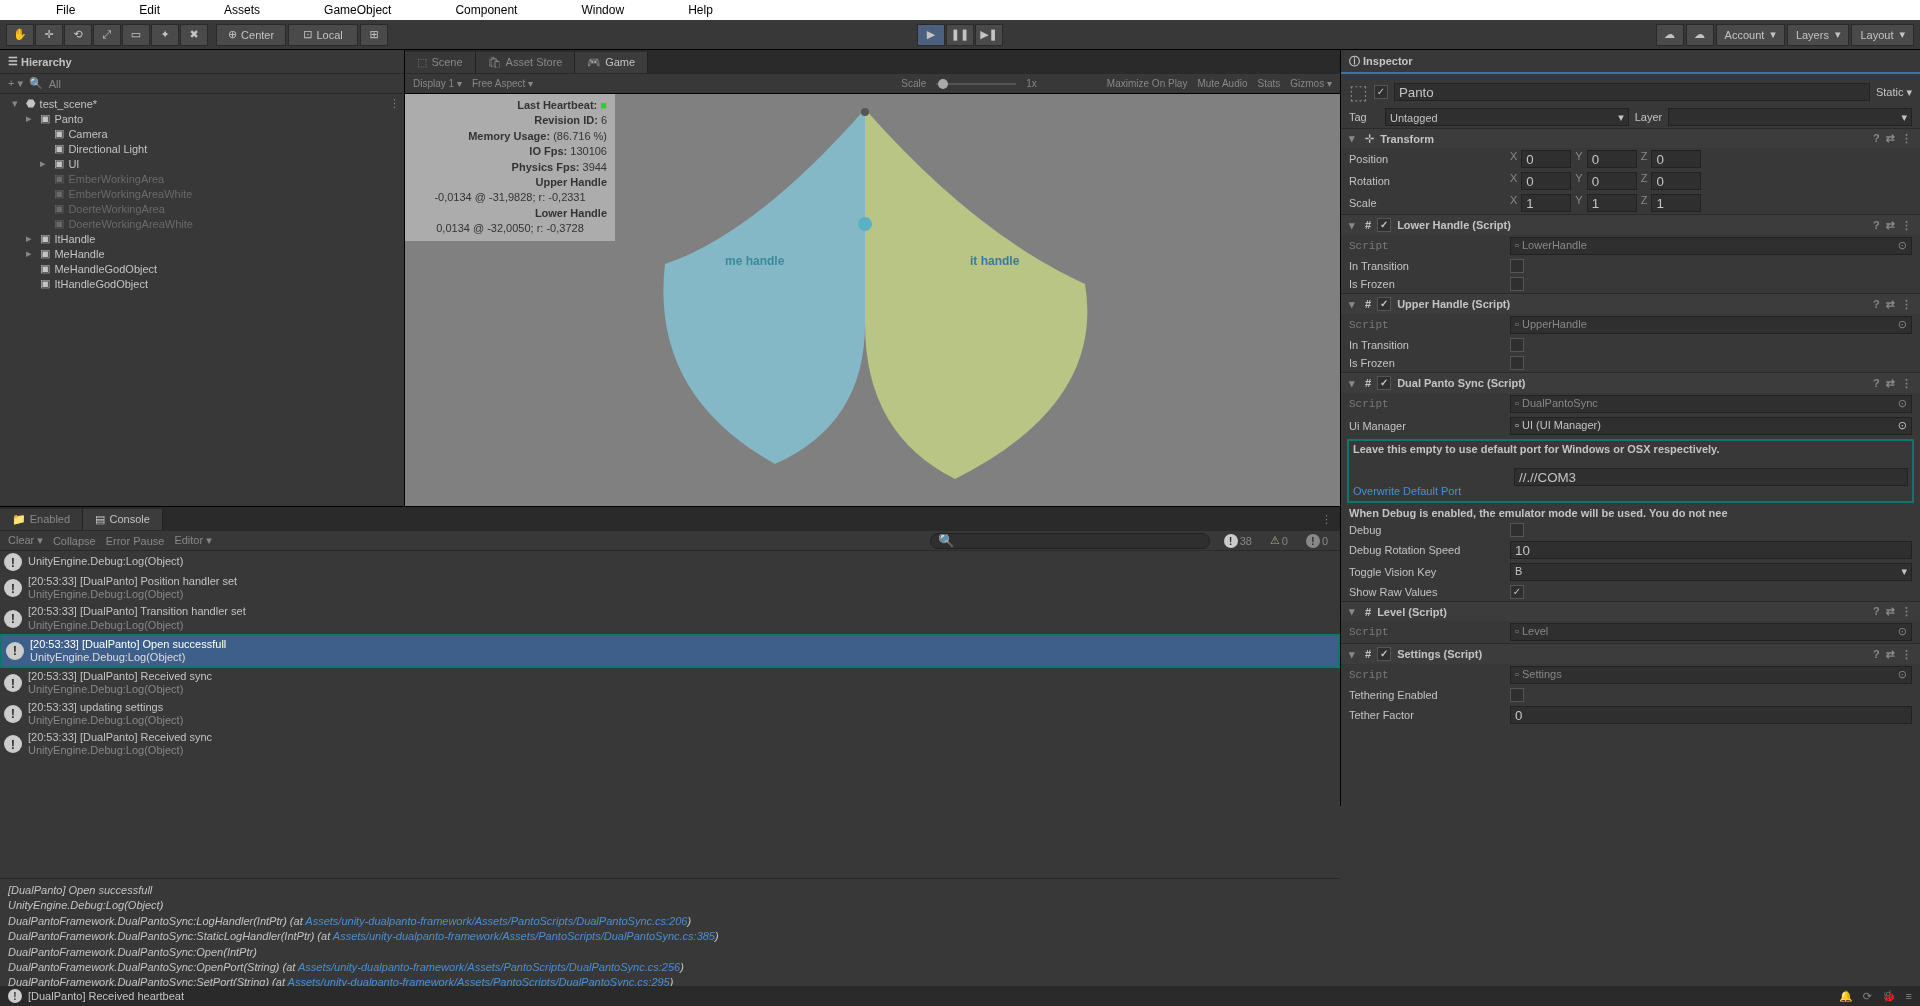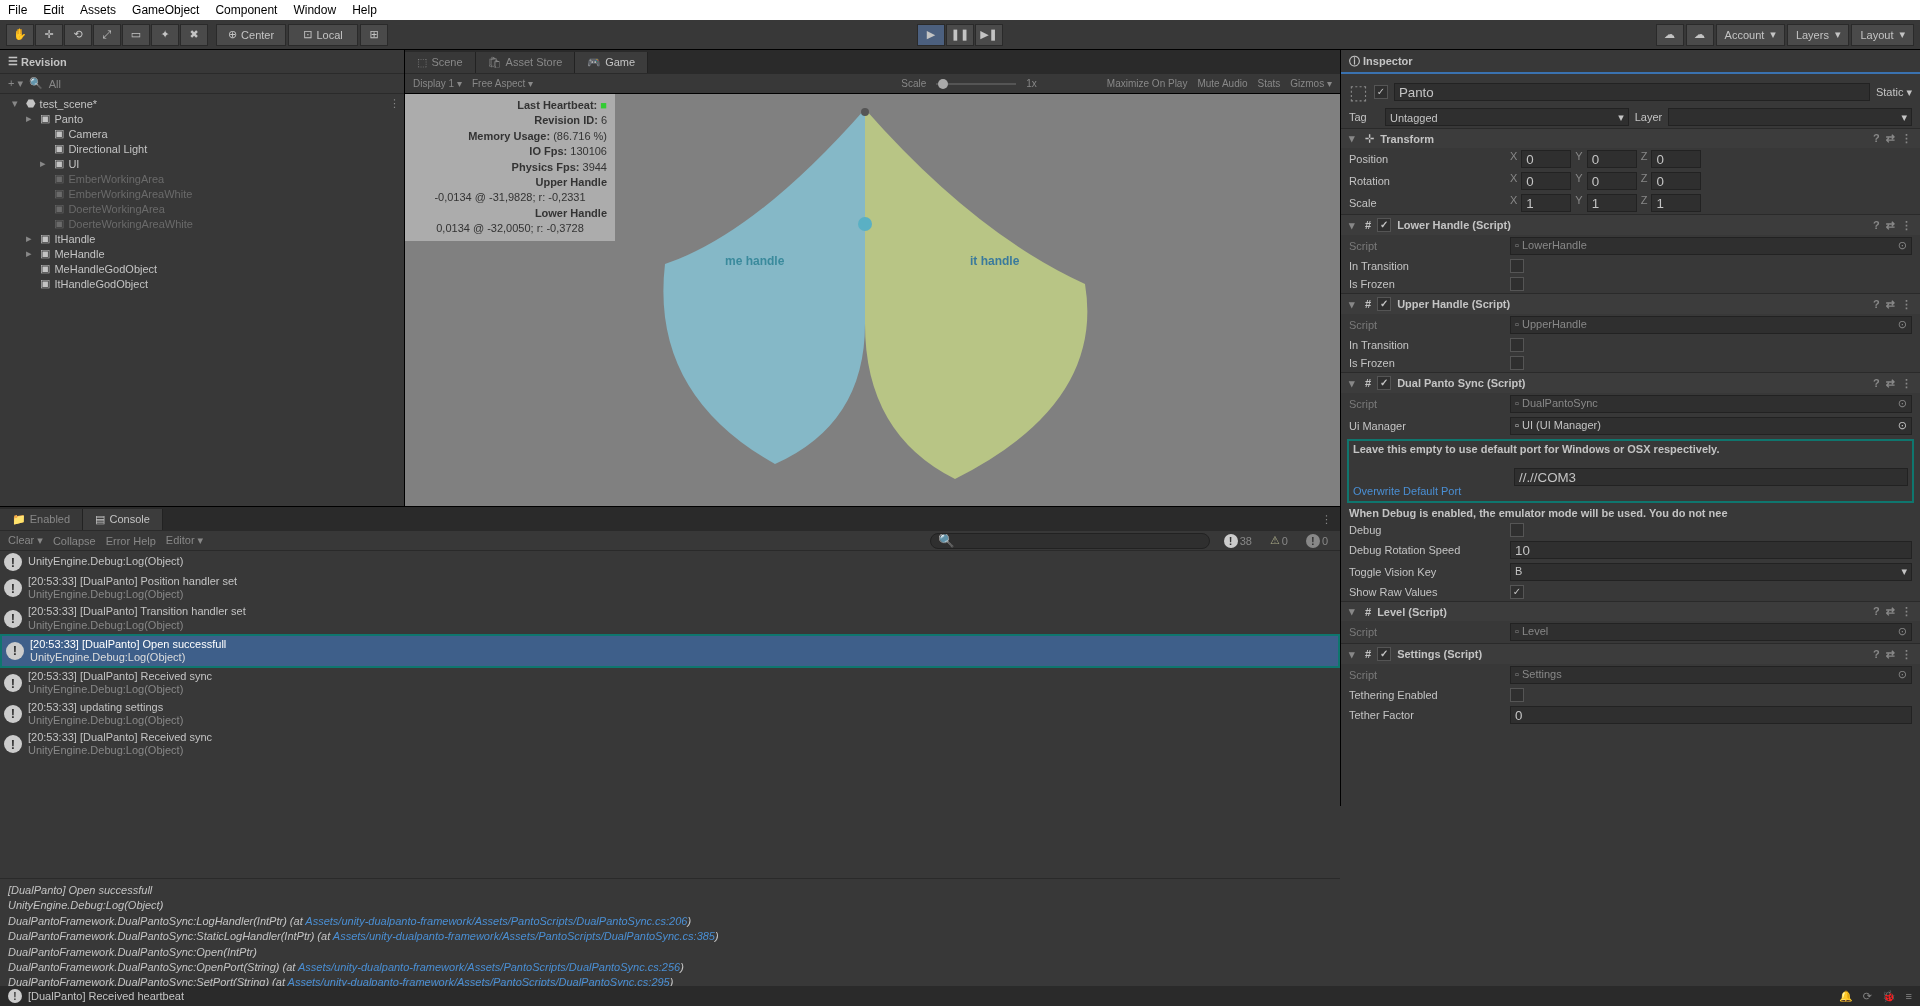--- a/index.html
+++ b/index.html
@@ -1,18 +1,18 @@
 <!DOCTYPE html>
 <html><head>
 <meta charset="utf-8">
 <style>
 * { margin: 0; padding: 0; box-sizing: border-box; font-family: Arial, sans-serif; }
 body { background: #383838; color: #c4c4c4; font-size: 11px; overflow: hidden; width: 1920px; height: 1006px; }
 .menubar { background: #fff; height: 20px; display: flex; align-items: center; padding: 0 8px; gap: 16px; color: #000; font-size: 12px; }
-.menubar span { cursor: pointer; }
+.menubar span { cursor: pointer; margin-left: 48px; }
 .toolbar { background: #383838; height: 30px; border-bottom: 1px solid #000; display: flex; align-items: center; padding: 0 6px; gap: 2px; }
 .toolbar-btn { width: 28px; height: 22px; background: #4a4a4a; border: 1px solid #2a2a2a; display: inline-flex; align-items: center; justify-content: center; color: #c4c4c4; cursor: pointer; }
 .toolbar-group { display: flex; gap: 1px; margin-right: 6px; }
 .toolbar-btn-wide { width: 70px; height: 22px; background: #4a4a4a; border: 1px solid #2a2a2a; display: inline-flex; align-items: center; justify-content: center; gap: 4px; cursor: pointer; }
 .toolbar-center { position: absolute; left: 50%; transform: translateX(-50%); display: flex; gap: 1px; }
 .toolbar-center .toolbar-btn.active { background: #4c607f; }
 .toolbar-right { margin-left: auto; display: flex; gap: 2px; align-items: center; }
 .dd-btn { height: 22px; background: #4a4a4a; border: 1px solid #2a2a2a; padding: 0 8px; display: inline-flex; align-items: center; gap: 6px; cursor: pointer; }
 .main-area { display: flex; height: 756px; }
 .hierarchy { width: 405px; background: #383838; border-right: 1px solid #000; display: flex; flex-direction: column; }
@@ -31,21 +31,21 @@
 .tab { padding: 4px 12px; background: #383838; color: #888; border-right: 1px solid #222; display: flex; align-items: center; gap: 4px; cursor: pointer; }
 .tab.active { background: #3c3c3c; color: #c4c4c4; }
 .game-toolbar { height: 20px; background: #383838; display: flex; align-items: center; padding: 0 8px; gap: 10px; color: #888; border-bottom: 1px solid #000; font-size: 10px; }
 .game-view { flex: 1; background: #808080; position: relative; overflow: hidden; }
 .stats-overlay { position: absolute; top: 0; left: 0; background: rgba(180,180,180,0.85); color: #333; font-size: 11px; padding: 4px 8px; min-width: 210px; }
 .stats-overlay div { text-align: right; line-height: 1.4; }
 .stats-overlay .lbl { font-weight: bold; display: inline; }
 .inspector { flex: 1; background: #383838; border-left: 1px solid #000; display: flex; flex-direction: column; overflow: auto; }
 .insp-row { display: flex; align-items: center; padding: 2px 8px; gap: 6px; border-bottom: 0; }
 .insp-label { width: 155px; color: #c4c4c4; }
-.insp-label.dim { color: #7a7a7a; }
+.insp-label.dim { color: #7a7a7a; font-family: Liberation Mono, monospace; }
 .insp-input { flex: 1; background: #2f2f2f; border: 1px solid #222; color: #c4c4c4; padding: 1px 4px; height: 18px; }
 .insp-section { background: #3c3c3c; padding: 3px 8px; display: flex; align-items: center; gap: 6px; font-weight: bold; border-top: 1px solid #2a2a2a; }
 .insp-section .foldout { color: #888; width: 10px; }
 .section-icons { margin-left: auto; display: flex; gap: 6px; color: #888; }
 .xyz { display: flex; gap: 4px; flex: 1; }
 .xyz label { color: #888; }
 .xyz input { width: 50px; background: #2f2f2f; border: 1px solid #222; color: #c4c4c4; padding: 1px 4px; height: 18px; }
 .checkbox { width: 14px; height: 14px; background: #2f2f2f; border: 1px solid #555; display: inline-block; }
 .checkbox.checked::after { content: '✓'; color: #c4c4c4; font-size: 10px; display: block; text-align: center; line-height: 12px; }
 .red-box { border: 2px solid #0f766e; }
@@ -118,21 +118,21 @@
     <div class="dd-btn">
         <span>Layout</span>
         <span>▾</span>
       </div>
   </div>
 </div>
 
 <div class="main-area">
 
   <div class="hierarchy">
-    <div class="panel-header"><span>☰</span>&nbsp;<span>Revision</span></div>
+    <div class="panel-header"><span>☰</span>&nbsp;<span>Hierarchy</span></div>
     <div class="panel-toolbar">
       <span>+ ▾</span>
       <span>🔍</span>
         <span>All</span>
     </div>
     <div class="tree">
       <div class="tree-item indent-0">
           <span class="foldout">▾</span>
           <span>⬣</span>
           <span>test_scene*</span>
@@ -459,21 +459,21 @@
       </div>
     <div class="tab active">
         <span>▤</span>
         <span>Console</span>
       </div>
     <span style="margin-left:auto;padding:0 8px;color:#888">⋮</span>
   </div>
   <div class="console-toolbar">
     <span><span>Clear</span> ▾</span>
     <span>Collapse</span>
-    <span>Error Help</span>
+    <span>Error Pause</span>
     <span><span>Editor</span> ▾</span>
     <input style="margin-left: auto; width: 280px; background: rgb(47, 47, 47); border: 1px solid rgb(34, 34, 34); border-radius: 10px; height: 16px; color: rgb(136, 136, 136); padding: 0px 8px;" placeholder="🔍">
     <span class="count-badge">
         <span style="background:#ccc;color:#333;border-radius:50%;width:14px;height:14px;display:inline-flex;align-items:center;justify-content:center;font-weight:bold">!</span>
         <span>38</span>
       </span>
     <span class="count-badge">
         <span style="color:#aa8">⚠</span>
         <span>0</span>
       </span>

